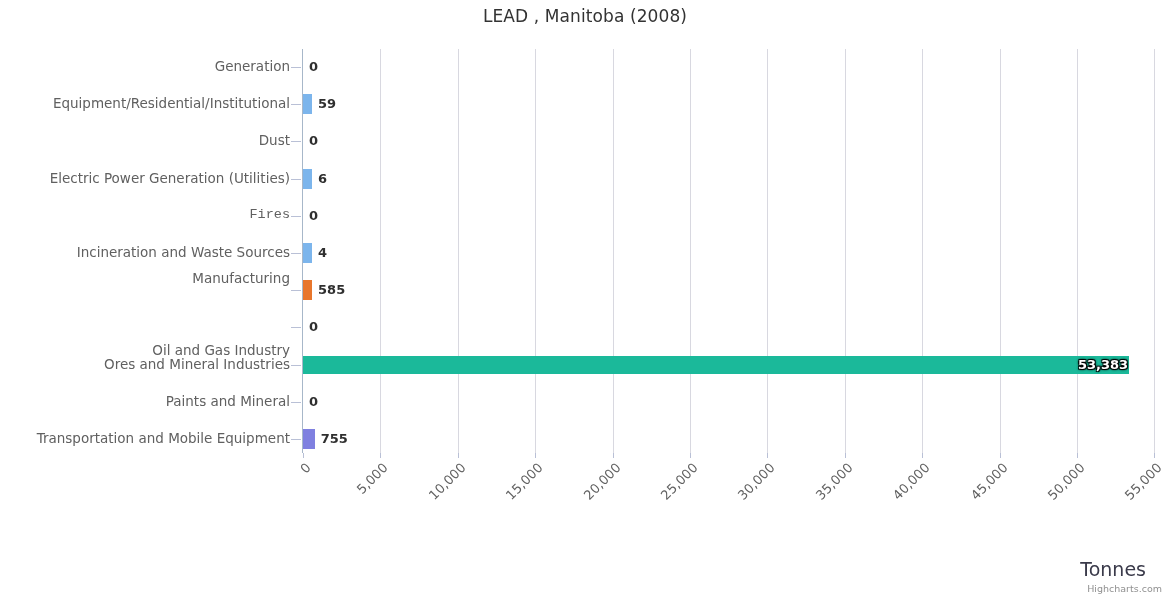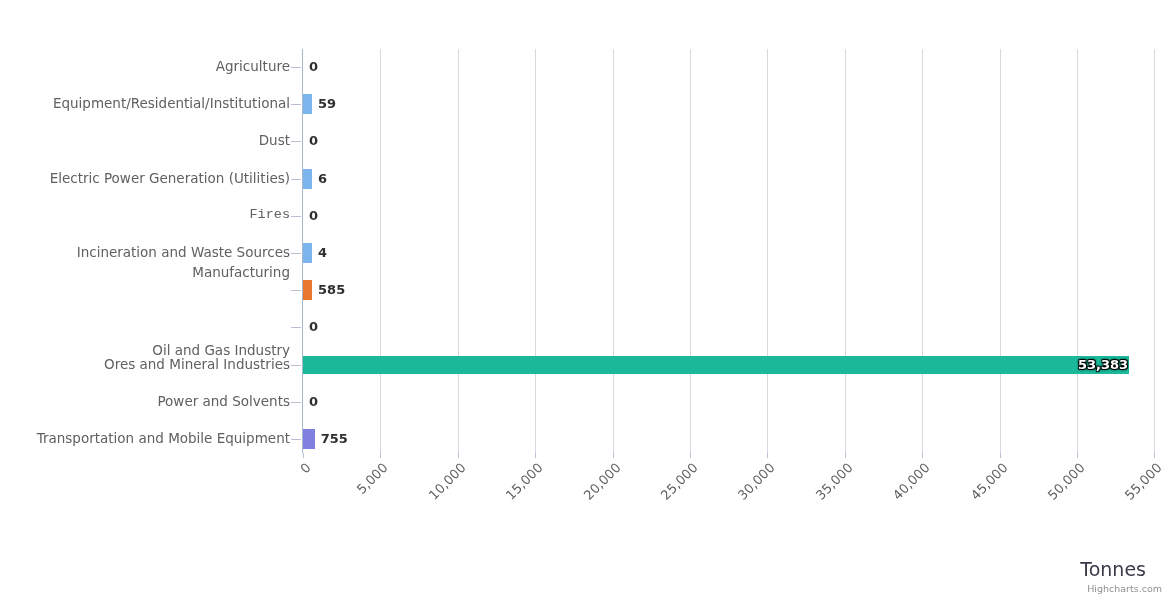--- a/index.html
+++ b/index.html
@@ -58,20 +58,21 @@
   .credits{
     position:absolute;right:8px;top:583px;font-size:9.5px;color:#909090;
     font-family:"DejaVu Sans","Liberation Sans",sans-serif;
   }
 </style>
 </head>
 <body>
 
 <div class="chart">
 
+  <div class="chart-title">LEAD , Manitoba (2008)</div>
 
   <div class="plot">
     <div class="plot-bg"></div>
     <div id="gridlines">
         <div class="gridline first" style="left: 0px;"></div>
         <div class="gridline" style="left: 77px;"></div>
         <div class="gridline" style="left: 155px;"></div>
         <div class="gridline" style="left: 232px;"></div>
         <div class="gridline" style="left: 310px;"></div>
         <div class="gridline" style="left: 387px;"></div>
@@ -101,30 +102,30 @@
       <div class="cat-tick" style="top: 179px;"></div>
       <div class="cat-tick" style="top: 216px;"></div>
       <div class="cat-tick" style="top: 253px;"></div>
       <div class="cat-tick" style="top: 290px;"></div>
       <div class="cat-tick" style="top: 327px;"></div>
       <div class="cat-tick" style="top: 365px;"></div>
       <div class="cat-tick" style="top: 402px;"></div>
       <div class="cat-tick" style="top: 439px;"></div>
     </div>
   <div id="cat-labels">
-      <div class="cat-label" style="top: 58px;">Agriculture</div>
+      <div class="cat-label" style="top: 58px;">Generation</div>
       <div class="cat-label" style="top: 95.2px;">Equipment/Residential/Institutional</div>
       <div class="cat-label" style="top: 132.4px;">Dust</div>
       <div class="cat-label" style="top: 169.6px;">Electric Power Generation (Utilities)</div>
       <div class="cat-label" style="top: 206.8px; font-family: Liberation Mono, monospace;">Fires</div>
       <div class="cat-label" style="top: 244px;">Incineration and Waste Sources</div>
-      <div class="cat-label" style="top: 264px; margin-left: 32px;">Manufacturing</div>
+      <div class="cat-label" style="top: 270px; margin-left: 32px;">Manufacturing</div>
       <div class="cat-label" style="top: 318.4px; margin-top: 24px;">Oil and Gas Industry</div>
       <div class="cat-label" style="top: 355.6px;">Ores and Mineral Industries</div>
-      <div class="cat-label" style="top: 392.8px;">Power and Solvents</div>
+      <div class="cat-label" style="top: 392.8px;">Paints and Mineral</div>
       <div class="cat-label" style="top: 430px;">Transportation and Mobile Equipment</div>
     </div>
   <div id="dlabels">
       <div class="dlabel" style="top: 59px; left: 309px;">0</div>
       <div class="dlabel" style="top: 96.2px; left: 318px;">59</div>
       <div class="dlabel" style="top: 133.4px; left: 309px;">0</div>
       <div class="dlabel" style="top: 170.6px; left: 318px;">6</div>
       <div class="dlabel" style="top: 207.8px; left: 309px;">0</div>
       <div class="dlabel" style="top: 245px; left: 318px;">4</div>
       <div class="dlabel" style="top: 282.2px; left: 318.056px;">585</div>

